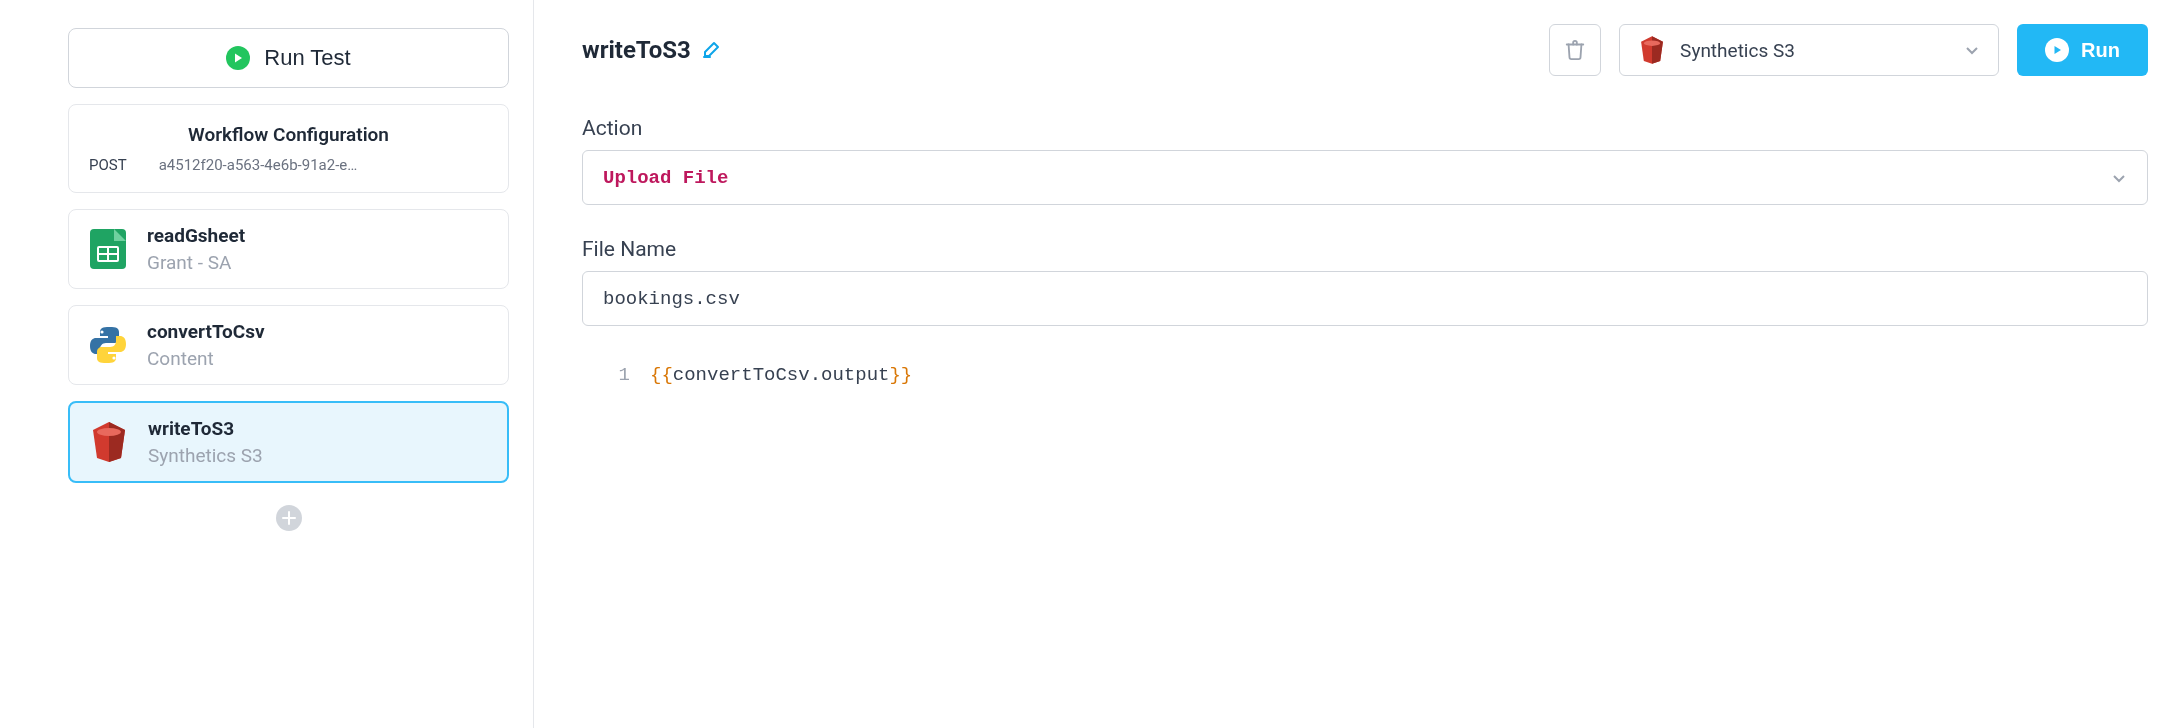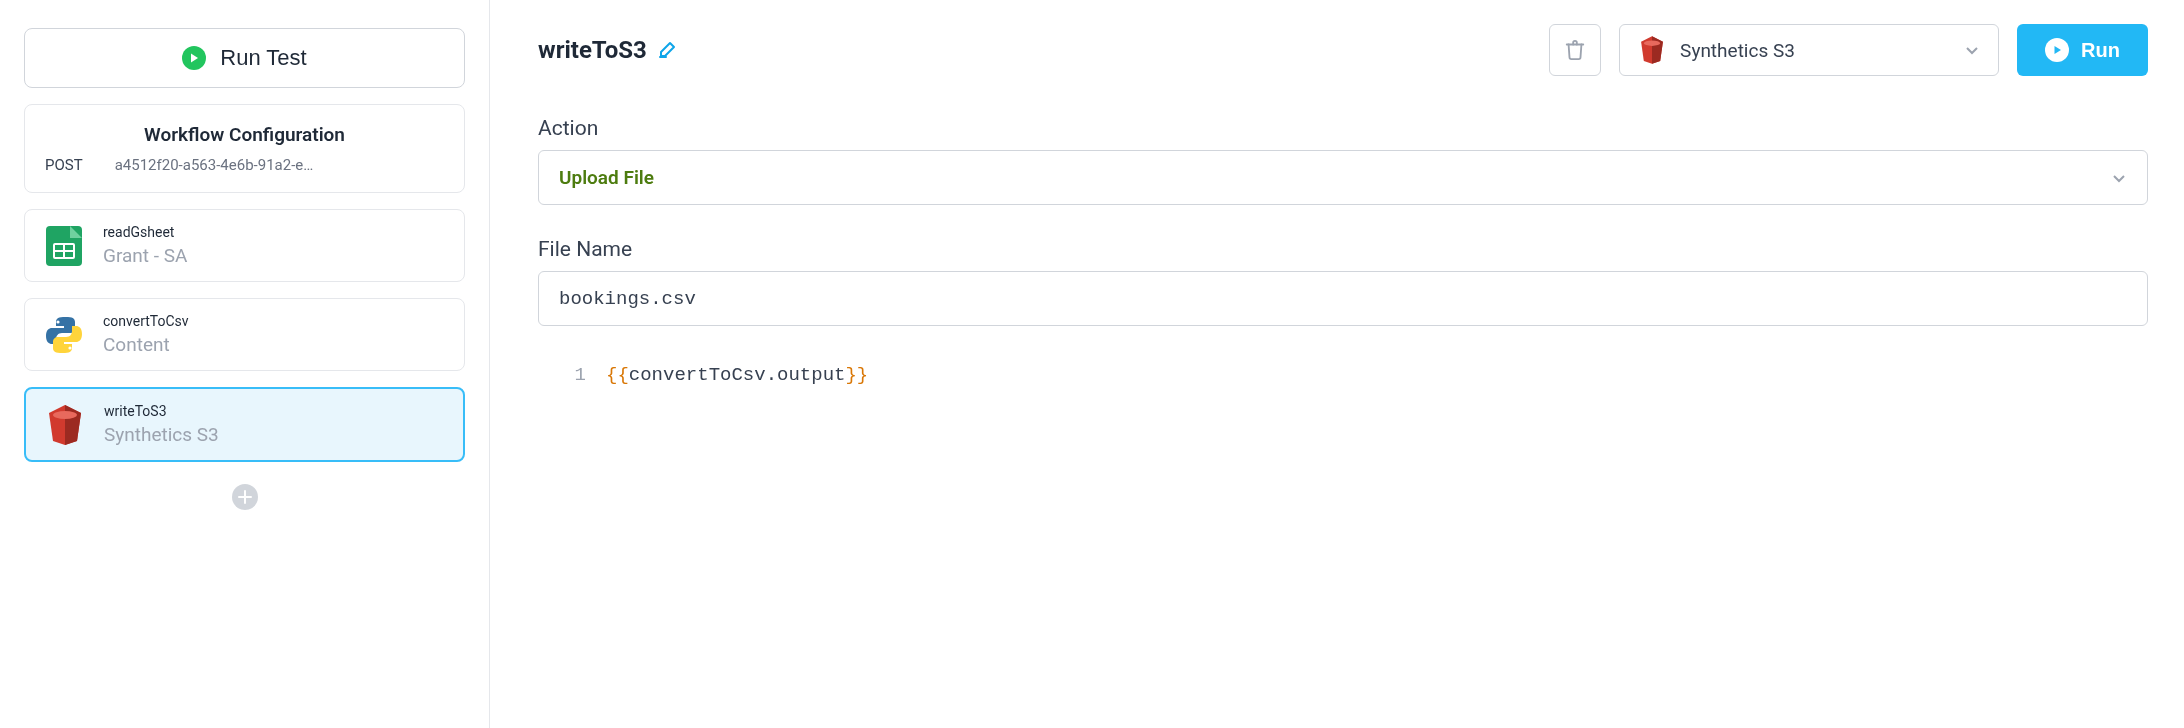--- a/index.html
+++ b/index.html
@@ -8,20 +8,21 @@
       font-family: -apple-system, BlinkMacSystemFont, "Segoe UI", Roboto, Helvetica, Arial, sans-serif;
       font-size: 14px;
       color: #1f2937;
       background: #ffffff;
       overflow: hidden;
     }
     .app {
       display: flex;
       width: 2184px;
       height: 728px;
+      padding-left: 44px;
     }
 
     
     .sidebar {
       width: 490px;
       padding: 28px 24px 0 24px;
       border-right: 1px solid #e5e7eb;
       flex-shrink: 0;
       display: flex;
       flex-direction: column;
@@ -90,21 +91,21 @@
     }
     .step-icon {
       width: 42px;
       height: 42px;
       flex-shrink: 0;
       display: flex;
       align-items: center;
       justify-content: center;
     }
     .step-text { display: flex; flex-direction: column; gap: 4px; }
-    .step-title { font-size: 14px; font-weight: 400; color: #1f2937; }
+    .step-title { font-size: 19px; font-weight: 700; color: #1f2937; }
     .step-subtitle { font-size: 19px; color: #9ca3af; }
 
     .add-step-row { display: flex; justify-content: center; margin-top: 6px; }
     .add-step-btn {
       width: 26px; height: 26px;
       border-radius: 50%;
       background: #d1d5db;
       border: none;
       display: flex; align-items: center; justify-content: center;
       color: #fff;
@@ -173,25 +174,26 @@
     .field-group { margin-bottom: 32px; }
     .field-label { font-size: 21px; color: #374151; margin-bottom: 10px; }
     .select-box, .text-input {
       width: 100%;
       height: 55px;
       border: 1px solid #d1d5db;
       border-radius: 6px;
       background: #fff;
       padding: 0 20px;
       font-size: 19px;
-      color: #4d7c0f;
+      color: #be185d;
       display: flex;
       align-items: center;
       justify-content: space-between;
       cursor: pointer;
+      font-family: Liberation Mono, monospace;
     }
     .select-box .sel-label { font-weight: 600; }
     .text-input {
       font-family: "SFMono-Regular", Consolas, "Liberation Mono", Menlo, monospace;
       color: #374151;
       cursor: text;
     }
     .code-editor {
       display: flex; gap: 20px;
       padding: 6px 0 0 30px;

